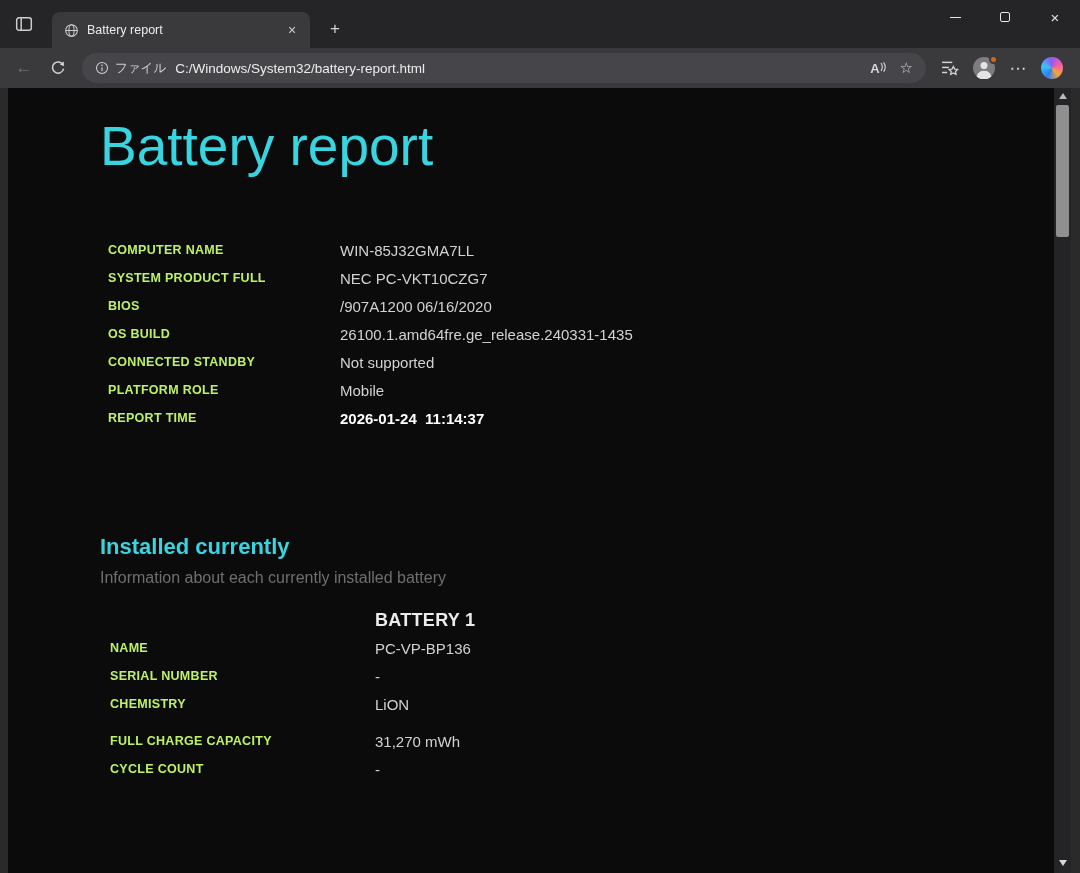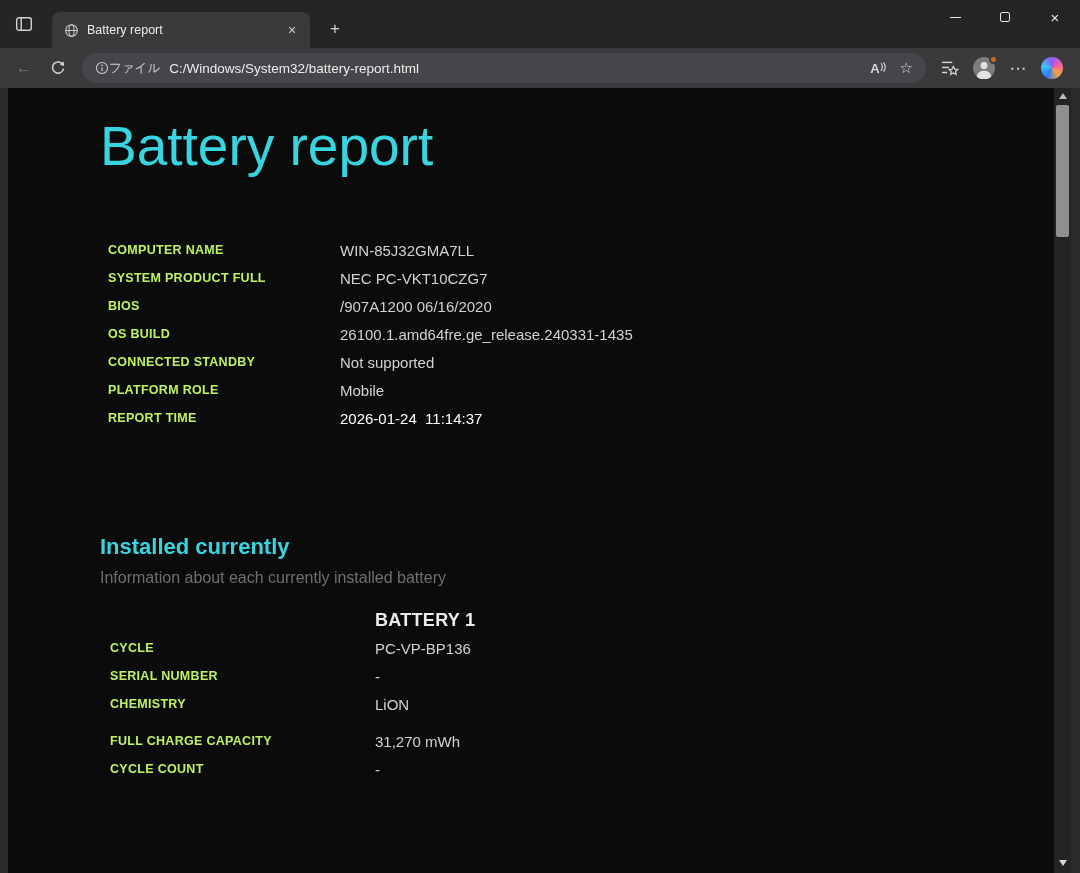--- a/index.html
+++ b/index.html
@@ -18,41 +18,41 @@
   .new-tab{position:absolute;left:322px;top:16px;width:26px;height:26px;border:0;background:transparent;color:#d2d2d2;font-size:17px;cursor:pointer;border-radius:4px;padding:0}
   .win-controls{position:absolute;right:0;top:0;display:flex}
   .wc{width:50px;height:34px;border:0;background:transparent;color:#e6e6e6;display:flex;align-items:center;justify-content:center;cursor:pointer;font-size:15px;padding:0}
   .min-glyph{display:block;width:11px;border-top:1.4px solid #e6e6e6}
   .max-glyph{display:block;width:10px;height:10px;border:1.2px solid #e6e6e6;border-radius:2px}
   
   .toolbar{height:40px;background:#3a3a3d;display:flex;align-items:center;padding:0 12px 0 8px;gap:2px}
   .nav-btn{width:32px;height:32px;border:0;background:transparent;color:#d4d4d4;font-size:17px;cursor:pointer;border-radius:6px;display:flex;align-items:center;justify-content:center;padding:0}
   .nav-btn.back{color:#6e6e6e}
   .omnibox{flex:1;height:30px;margin:0 6px;background:#46464a;border-radius:15px;display:flex;align-items:center;padding:0 13px;gap:9px;cursor:text}
-  .scheme-chip{display:flex;align-items:center;color:#cfcfcf;font-size:12.5px;white-space:nowrap}
+  .scheme-chip{display:flex;align-items:center;gap:6px;color:#cfcfcf;font-size:12.5px;white-space:nowrap}
   .url{color:#ececec;font-size:13.5px;white-space:nowrap;overflow:hidden}
   .omni-right{margin-left:auto;display:flex;align-items:center;gap:14px}
   .omni-btn{border:0;background:transparent;color:#d6d6d6;cursor:pointer;padding:0;display:flex;align-items:flex-start;font-size:15px}
   .ra-a{font-size:13px;font-weight:bold;color:#d6d6d6;line-height:13px}
   .star{font-size:15px;color:#d6d6d6;line-height:16px}
   .tool-btn{border:0;background:transparent;color:#d6d6d6;cursor:pointer;width:32px;height:32px;display:flex;align-items:center;justify-content:center;border-radius:6px;padding:0;position:relative}
   .notif-dot{position:absolute;top:3px;right:2px;width:9px;height:9px;border-radius:50%;background:#cf6a19;border:2px solid #3a3a3d}
   .more-glyph{font-size:17px;color:#d6d6d6}
   .copilot{width:22px;height:22px;border-radius:50%;display:block;background:conic-gradient(from 210deg,#2f7cf6,#39c5f7,#8b5cf6,#f65ca8,#f6a53c,#2f7cf6)}
   
   .page{position:absolute;top:88px;left:8px;right:9px;bottom:0;background:var(--page-bg,#0b0b0c);overflow:hidden;color:#d2d2d2}
   .page h1{position:absolute;left:92px;top:26px;margin:0;font-size:55px;font-weight:200;color:var(--accent,#38d4e0);white-space:nowrap}
   .row{display:grid;height:28px;align-items:center}
   .sysinfo{position:absolute;left:100px;top:148px}
   .sysinfo .row{grid-template-columns:232px 1fr}
   .battery{position:absolute;left:102px;top:518px}
   .battery .row{grid-template-columns:265px 1fr}
   .lbl{font-size:12.5px;font-weight:bold;color:#bef264;letter-spacing:.3px;white-space:nowrap}
   .val{font-size:15px;color:#d2d2d2;white-space:pre}
-  .val.strong{font-weight:normal;color:#ffffff}
+  .val.strong{font-weight:bold;color:#ffffff}
   .colhead{font-size:18px;font-weight:bold;color:#ebebeb;letter-spacing:.3px}
   .row.gap{margin-top:9px}
   .page h2{position:absolute;left:92px;top:446px;margin:0;font-size:22px;font-weight:600;color:var(--accent,#38d4e0)}
   .subtitle{position:absolute;left:92px;top:481px;margin:0;font-size:16px;color:#6f6f6f}
   
   .scrollbar{position:absolute;top:0;right:0;bottom:0;width:17px;background:#242427}
   .sb-arrow{position:absolute;left:0;width:17px;height:16px;display:flex;align-items:center;justify-content:center;cursor:pointer}
   .sb-arrow.up{top:0}
   .sb-arrow.down{bottom:2px}
   .tri-up{width:0;height:0;border-left:4.5px solid transparent;border-right:4.5px solid transparent;border-bottom:6px solid #b9b9b9}
@@ -189,21 +189,21 @@
 
   <h2>Installed currently</h2>
   <p class="subtitle">Information about each currently installed battery</p>
 
   <section class="battery">
     <div class="row">
       <span class="lbl"></span>
       <span class="colhead">BATTERY 1</span>
     </div>
     <div class="row">
-      <span class="lbl">CYCLE</span>
+      <span class="lbl">NAME</span>
       <span class="val">PC-VP-BP136</span>
     </div>
     <div class="row">
       <span class="lbl">SERIAL NUMBER</span>
       <span class="val">-</span>
     </div>
     <div class="row">
       <span class="lbl">CHEMISTRY</span>
       <span class="val">LiON</span>
     </div>

